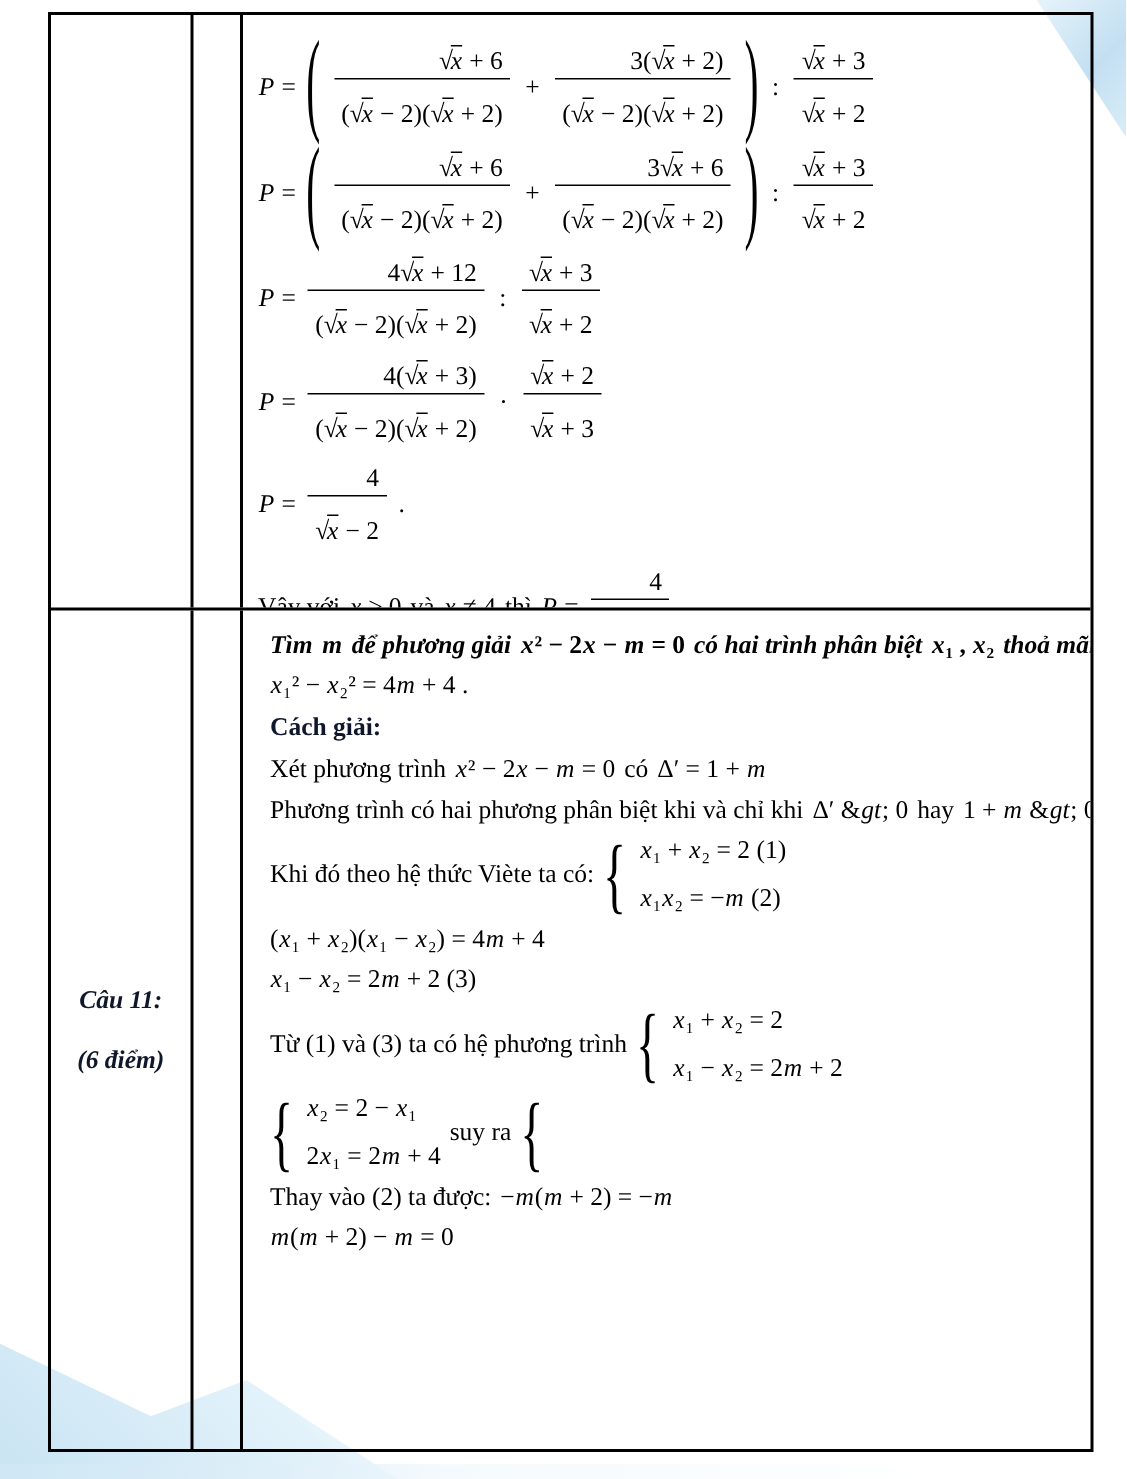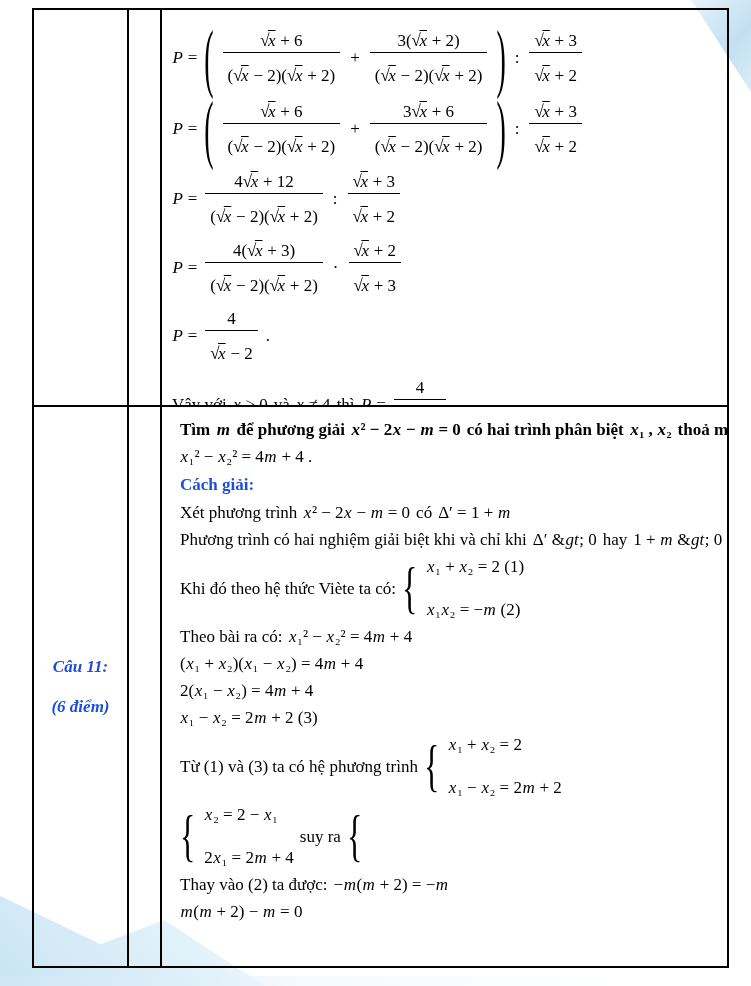--- a/index.html
+++ b/index.html
@@ -38,38 +38,38 @@
   }
   .trow{display:flex;box-sizing:border-box;}
   .trow.second{border-top:2px solid #000;}
   .cell{box-sizing:border-box;}
   .c-label{width:95px;border-right:2px solid #000;display:flex;flex-direction:column;justify-content:center;align-items:center;gap:20px;}
   .c-gap{width:33px;border-right:2px solid #000;}
   .c-main{flex:1;padding:6px 4px 4px 8px;overflow:hidden;}
   .r1{height:395px;}
   .r2{height:561px;}
   
-  .red{color:#1d4ed8;font-weight:bold;}
+  .red{color:#0f172a;font-weight:bold;}
   .label-line{font-size:17px;font-style:italic;}
   .heading{margin:8px 0 8px 10px;}
   .ln{display:flex;align-items:center;gap:6px;margin:7px 0 7px 10px;flex-wrap:nowrap;white-space:nowrap;}
   .eqline{margin:12px 0 12px 2px;}
   .eqline.tall{margin:14px 0 14px 2px;}
-  .boldit .t{font-weight:bold;}
+  .boldit .t{font-weight:bold;font-style:italic;}
   .boldit .m{font-weight:bold;}
   
   .m i{font-style:italic;padding:0 .5px;}
   .ov{text-decoration:overline;}
   .rt{margin-right:-2px;}
-  .fr{display:inline-block;vertical-align:middle;text-align:center;margin:0 2px;line-height:1.25;}
+  .fr{display:inline-block;vertical-align:middle;text-align:right;margin:0 2px;line-height:1.25;}
   .fr .nu{display:block;padding:0 5px 1px;}
   .fr .de{display:block;border-top:1.4px solid #000;padding:12px 5px 0;}
   .bp{display:inline-block;transform:scaleY(2.75);font-size:28px;line-height:0;font-weight:400;padding:0 1px;}
   .br{display:inline-block;transform:scaleY(1.75);font-size:32px;line-height:.4;font-weight:400;margin-right:3px;}
-  .sys{display:inline-flex;flex-direction:column;gap:23px;text-align:left;vertical-align:middle;}
+  .sys{display:inline-flex;flex-direction:column;gap:12px;text-align:left;vertical-align:middle;}
   .op{padding:0 2px;}
 </style>
 </head>
 <body>
 
 <div class="page">
 
   <div class="deco-tr"></div>
   <div class="deco-bl"></div>
   <div class="deco-bb"></div>
@@ -197,46 +197,39 @@
         <div class="heading red">Cách giải:</div>
 
         <div class="ln">
           <span class="t">Xét phương trình</span>
           <span class="m"><i>x</i>² − 2<i>x</i> − <i>m</i> = 0</span>
           <span class="t">có</span>
           <span class="m">Δ′ = 1 + <i>m</i></span>
         </div>
 
         <div class="ln">
-          <span class="t">Phương trình có hai nghiệm giải biệt khi và chỉ khi</span>
+          <span class="t">Phương trình có hai phương phân biệt khi và chỉ khi</span>
           <span class="m">Δ′ &amp;<i>gt</i>; 0</span>
           <span class="t">hay</span>
           <span class="m">1 + <i>m</i> &amp;<i>gt</i>; 0</span>
 
         </div>
 
         <div class="ln">
           <span class="t">Khi đó theo hệ thức Viète ta có:</span>
           <span class="br">{</span>
           <span class="sys">
             <span class="m"><i>x</i>₁ + <i>x</i>₂ = 2 (1)</span>
             <span class="m"><i>x</i>₁<i>x</i>₂ = −<i>m</i> (2)</span>
           </span>
         </div>
 
-        <div class="ln">
-          <span class="t">Theo bài ra có:</span>
-          <span class="m"><i>x</i>₁² − <i>x</i>₂² = 4<i>m</i> + 4</span>
-        </div>
 
         <div class="ln">
             <span class="m">(<i>x</i>₁ + <i>x</i>₂)(<i>x</i>₁ − <i>x</i>₂) = 4<i>m</i> + 4</span>
-          </div>
-        <div class="ln">
-            <span class="m">2(<i>x</i>₁ − <i>x</i>₂) = 4<i>m</i> + 4</span>
           </div>
         <div class="ln">
             <span class="m"><i>x</i>₁ − <i>x</i>₂ = 2<i>m</i> + 2 (3)</span>
           </div>
 
         <div class="ln">
           <span class="t">Từ (1) và (3) ta có hệ phương trình</span>
           <span class="br">{</span>
           <span class="sys">
             <span class="m"><i>x</i>₁ + <i>x</i>₂ = 2</span>

